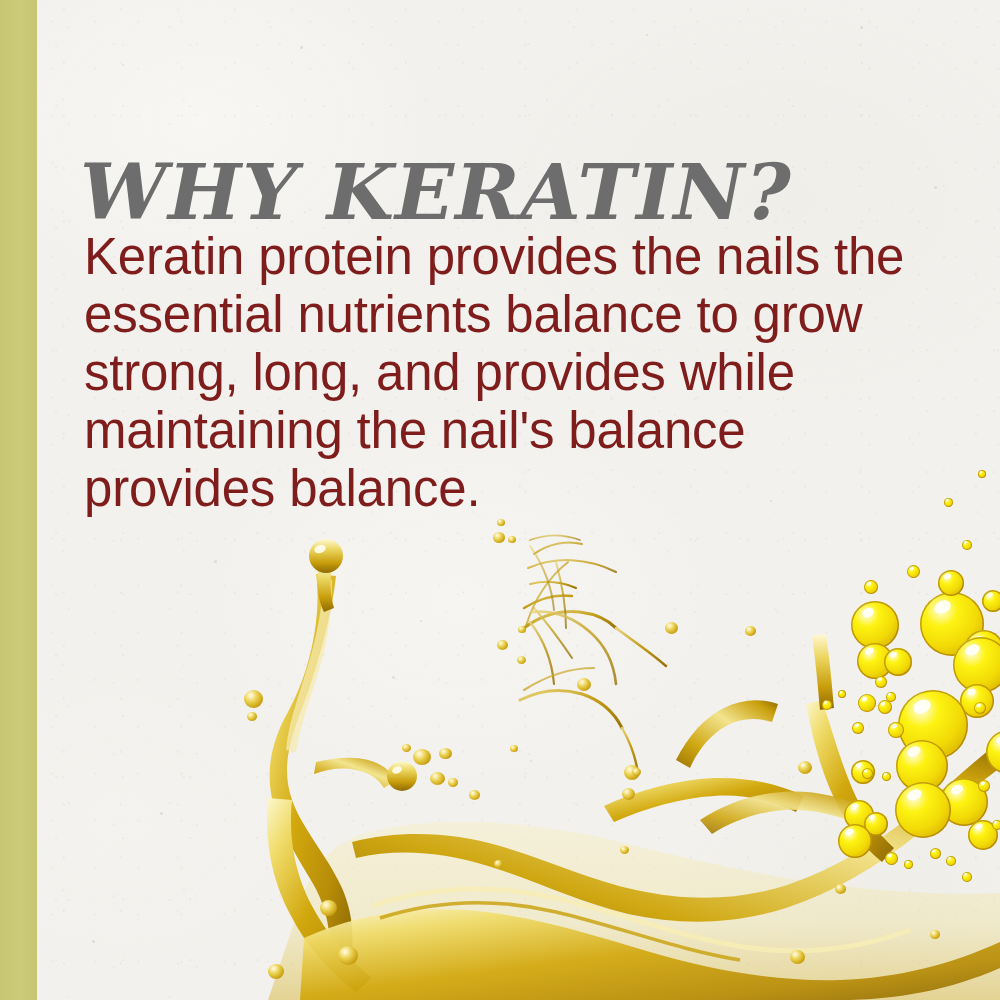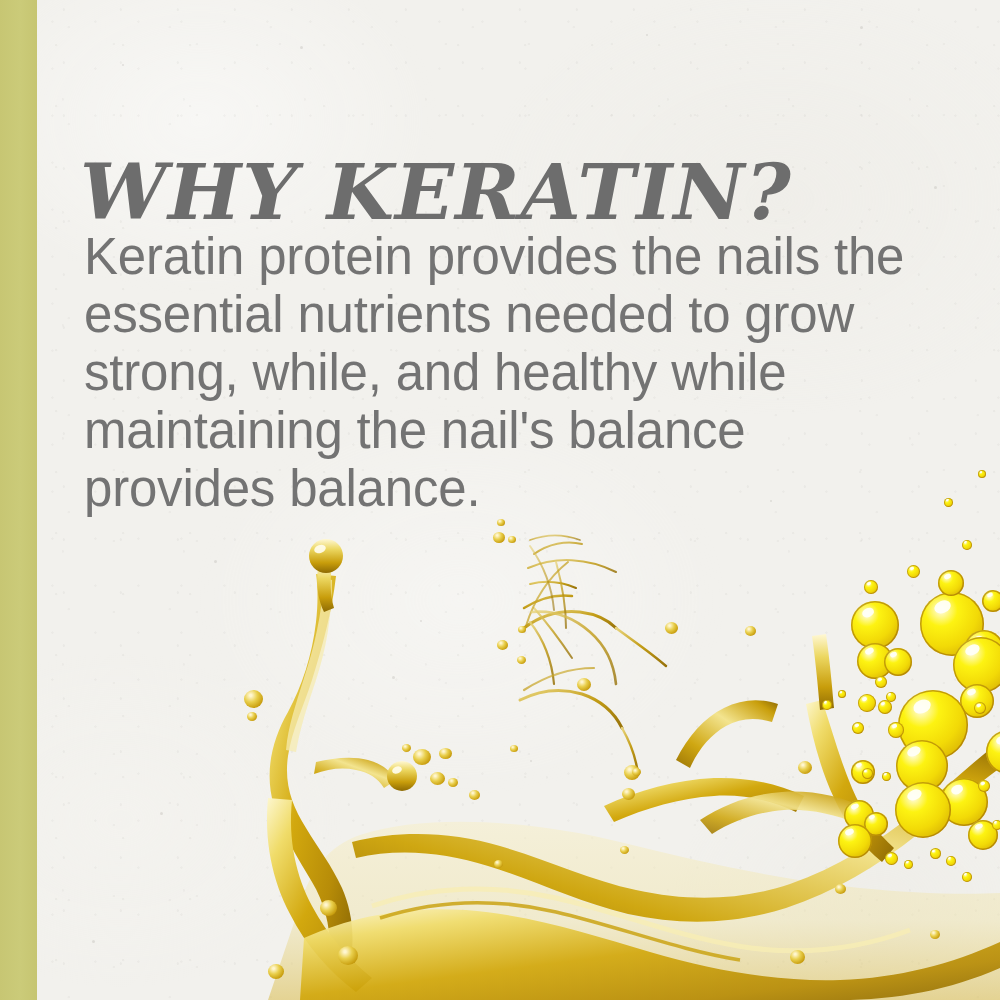--- a/index.html
+++ b/index.html
@@ -83,21 +83,21 @@
   .body-copy {
     position: absolute;
     left: 84px;
     top: 228px;
     width: 880px;
     font-family: "Liberation Sans", sans-serif;
     font-weight: 300;
     font-size: 51px;
     line-height: 58px;
     letter-spacing: -0.2px;
-    color: #737373;
+    color: #7f1d1d;
   }
   .body-copy .ln { display: block; white-space: nowrap; }
 
   
   .oil-layer {
     position: absolute;
     inset: 0;
     pointer-events: none;
   }
   .oil-svg { position: absolute; inset: 0; }
@@ -355,19 +355,19 @@
     <div class="droplet" style="left:790px;top:950px;width:15px;height:14px;"></div>
     <div class="droplet" style="left:930px;top:930px;width:10px;height:9px;"></div>
   </div>
 
   <div class="left-stripe"></div>
 
   <h1 class="headline">WHY KERATIN?</h1>
 
   <div class="body-copy">
     <span class="ln">Keratin protein provides the nails the</span>
-    <span class="ln">essential nutrients needed to grow</span>
-    <span class="ln">strong, while, and healthy while</span>
+    <span class="ln">essential nutrients balance to grow</span>
+    <span class="ln">strong, long, and provides while</span>
     <span class="ln">maintaining the nail's balance</span>
     <span class="ln">provides balance.</span>
   </div>
 
 </div>
 
 </body></html>

